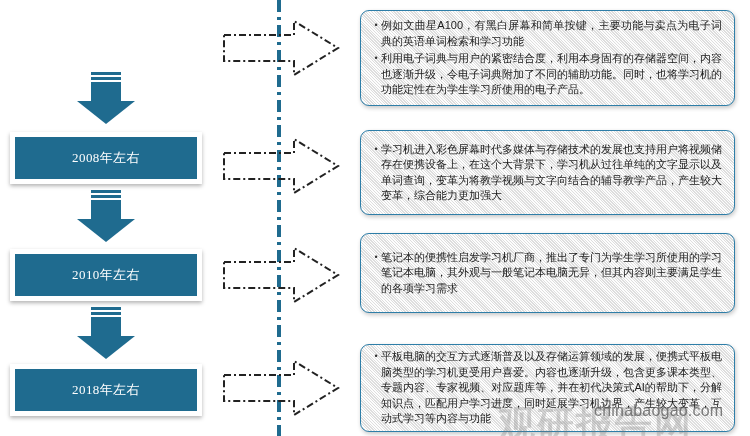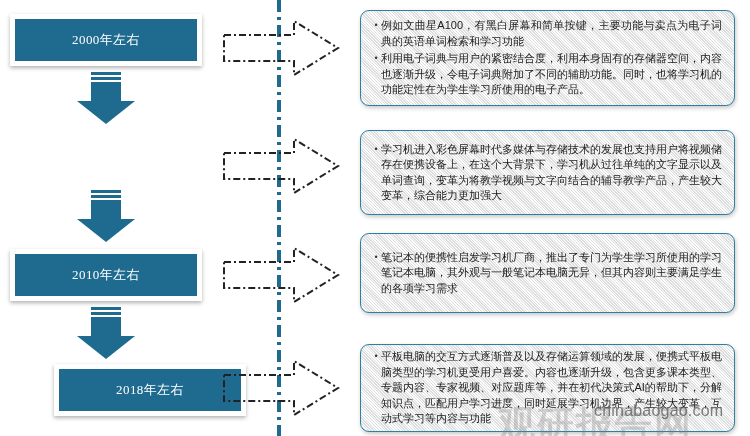--- a/index.html
+++ b/index.html
@@ -178,23 +178,20 @@
     white-space: nowrap;
   }
 </style>
 </head>
 <body>
 
 <div id="stage">
 
   <div class="divider"></div>
 
-  <div class="tl-box" style="top:14px;">
-    <span class="tl-label">2000年左右</span>
-  </div>
 
   <div class="down-arrow" style="top:72px;">
     <div class="stripes"></div>
     <div class="shaft"></div>
     <div class="head"></div>
   </div>
 
   <div class="dash-arrow" style="top:17px;">
     <svg width="120" height="62" viewBox="0 0 120 62" xmlns="http://www.w3.org/2000/svg">
       <path d="M2,18 L72,18 L72,4 L116,31 L72,58 L72,44 L2,44 Z" fill="none" stroke="#222222" stroke-width="2" stroke-dasharray="7,3,2,3" stroke-linejoin="miter"></path>
@@ -205,20 +202,23 @@
     <div class="bullet-row">
       <span class="bullet-dot">•</span>
       <span class="bullet-text">例如文曲星A100，有黑白屏幕和简单按键，主要功能与卖点为电子词典的英语单词检索和学习功能</span>
     </div>
     <div class="bullet-row">
       <span class="bullet-dot">•</span>
       <span class="bullet-text">利用电子词典与用户的紧密结合度，利用本身固有的存储器空间，内容也逐渐升级，令电子词典附加了不同的辅助功能。同时，也将学习机的功能定性在为学生学习所使用的电子产品。</span>
     </div>
   </div>
 
+  <div class="tl-box" style="top:132px;">
+    <span class="tl-label">2008年左右</span>
+  </div>
 
   <div class="down-arrow" style="top:190px;">
     <div class="stripes"></div>
     <div class="shaft"></div>
     <div class="head"></div>
   </div>
 
   <div class="dash-arrow" style="top:135px;">
     <svg width="120" height="62" viewBox="0 0 120 62" xmlns="http://www.w3.org/2000/svg">
       <path d="M2,18 L72,18 L72,4 L116,31 L72,58 L72,44 L2,44 Z" fill="none" stroke="#222222" stroke-width="2" stroke-dasharray="7,3,2,3" stroke-linejoin="miter"></path>
@@ -248,21 +248,21 @@
     </svg>
   </div>
 
   <div class="info-box" style="top:233px; height:80px;">
     <div class="bullet-row">
       <span class="bullet-dot">•</span>
       <span class="bullet-text">笔记本的便携性启发学习机厂商，推出了专门为学生学习所使用的学习笔记本电脑，其外观与一般笔记本电脑无异，但其内容则主要满足学生的各项学习需求</span>
     </div>
   </div>
 
-  <div class="tl-box" style="top:364px;margin-left:44px;">
+  <div class="tl-box" style="top:364px;">
     <span class="tl-label">2018年左右</span>
   </div>
 
   <div class="dash-arrow" style="top:357px;">
     <svg width="120" height="62" viewBox="0 0 120 62" xmlns="http://www.w3.org/2000/svg">
       <path d="M2,18 L72,18 L72,4 L116,31 L72,58 L72,44 L2,44 Z" fill="none" stroke="#222222" stroke-width="2" stroke-dasharray="7,3,2,3" stroke-linejoin="miter"></path>
     </svg>
   </div>
 
   <div class="info-box" style="top:344px; height:88px;">

